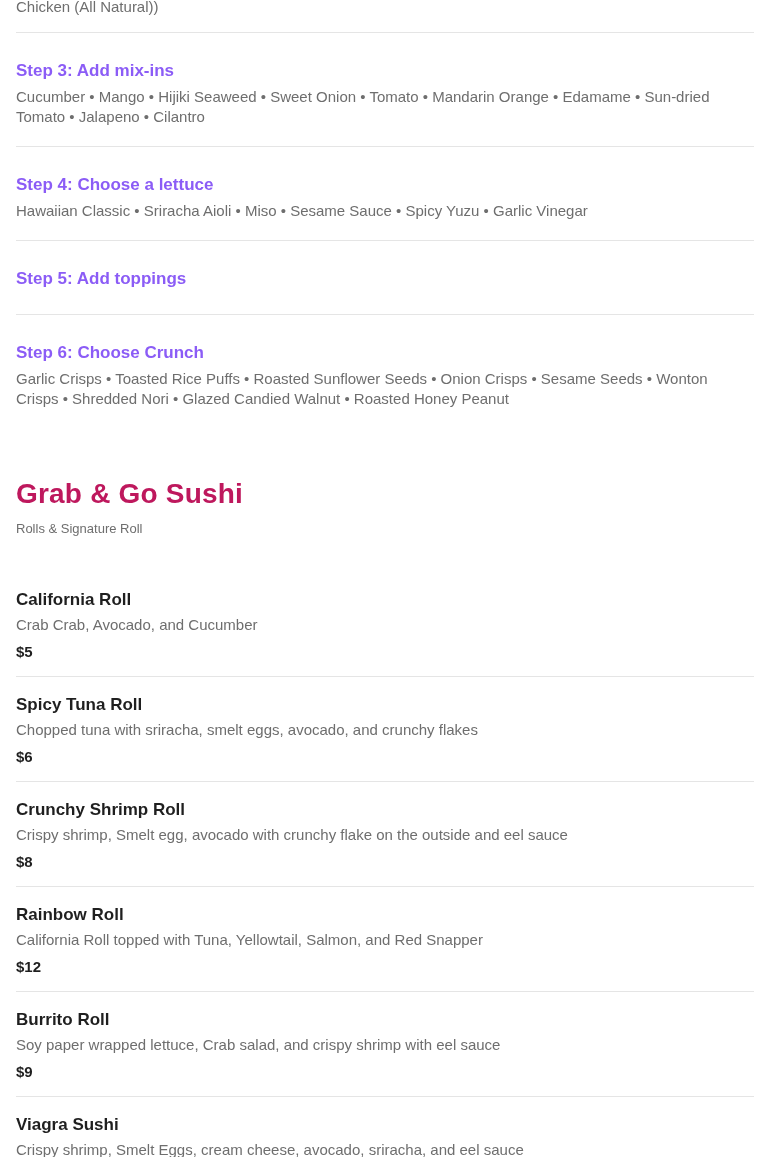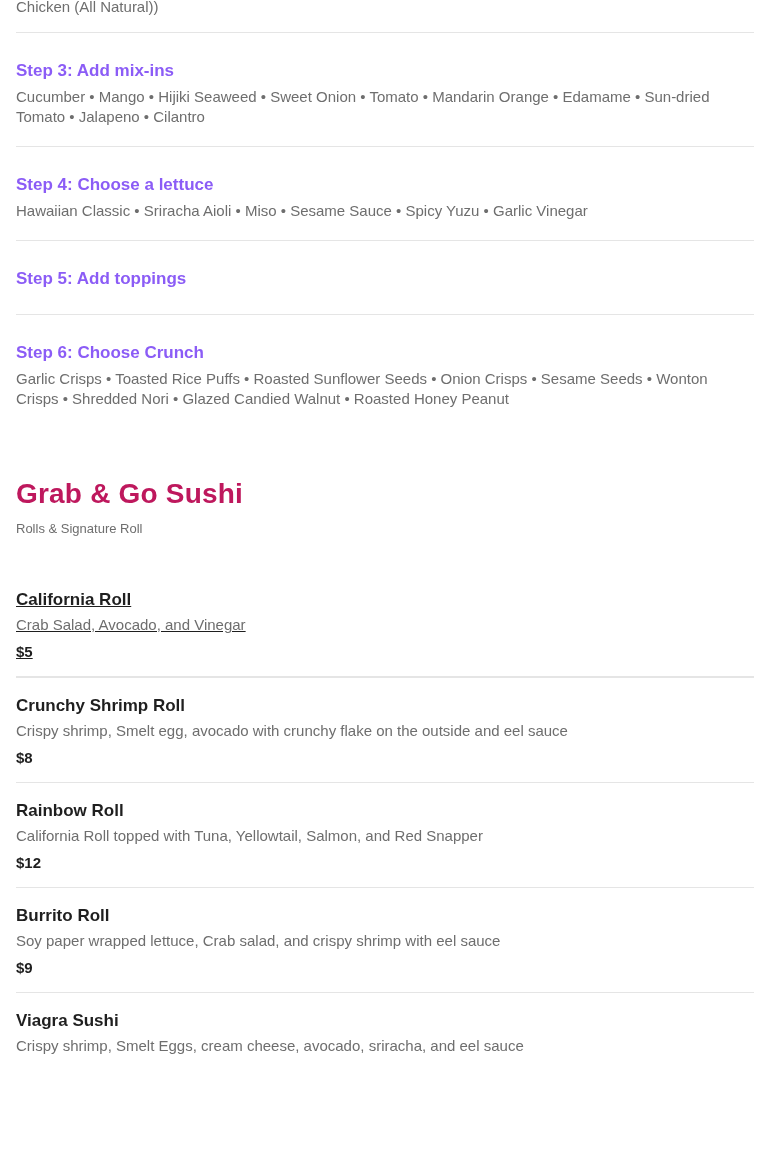--- a/index.html
+++ b/index.html
@@ -67,21 +67,20 @@
     font-weight: 400;
   }
   .menu-list {
     margin-top: 51px;
   }
   .menu-item {
     padding: 18px 0 14px;
   }
   .menu-item:first-child {
     padding-top: 0;
-    text-decoration: underline;
   }
   .item-name {
     margin: 0 0 5px;
     font-size: 17px;
     line-height: 20px;
     font-weight: 700;
     color: #1f1f1f;
   }
   .item-desc {
     margin: 0 0 7px;
@@ -130,26 +129,31 @@
 
   <header class="section-header">
     <h1 class="section-title">Grab &amp; Go Sushi</h1>
     <p class="section-subtitle">Rolls &amp; Signature Roll</p>
   </header>
 
   <div class="menu-list">
 
     <div class="menu-item">
       <h3 class="item-name">California Roll</h3>
-      <p class="desc item-desc">Crab Salad, Avocado, and Vinegar</p>
+      <p class="desc item-desc">Crab Crab, Avocado, and Cucumber</p>
       <p class="item-price">$5</p>
     </div>
 
     <hr class="divider">
 
+    <div class="menu-item">
+      <h3 class="item-name">Spicy Tuna Roll</h3>
+      <p class="desc item-desc">Chopped tuna with sriracha, smelt eggs, avocado, and crunchy flakes</p>
+      <p class="item-price">$6</p>
+    </div>
 
     <hr class="divider">
 
     <div class="menu-item">
       <h3 class="item-name">Crunchy Shrimp Roll</h3>
       <p class="desc item-desc">Crispy shrimp, Smelt egg, avocado with crunchy flake on the outside and eel sauce</p>
       <p class="item-price">$8</p>
     </div>
 
     <hr class="divider">

